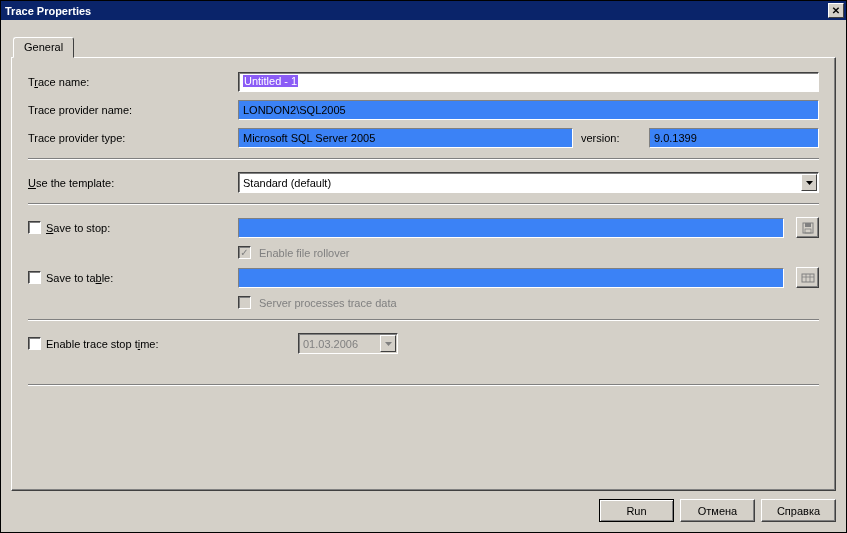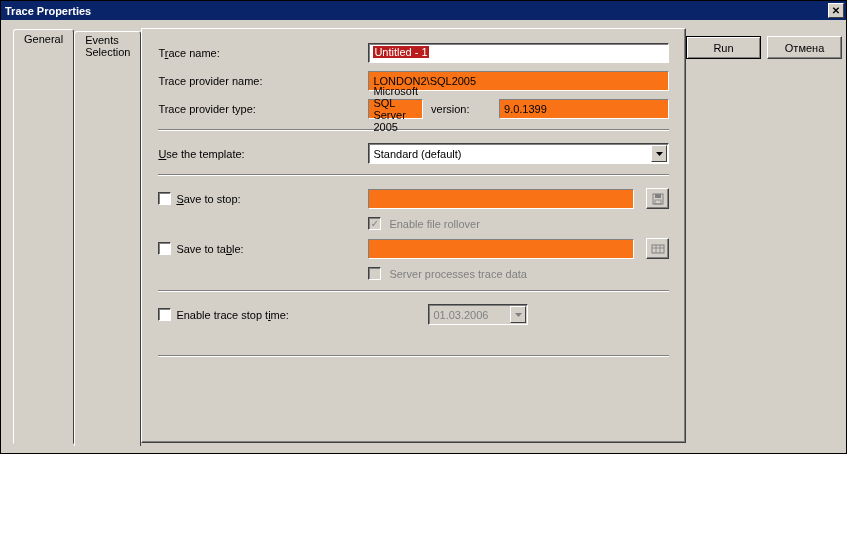--- a/index.html
+++ b/index.html
@@ -3,21 +3,21 @@
 <meta charset="utf-8">
 <style>
   * { box-sizing: border-box; }
   html, body {
     margin: 0; padding: 0;
     font-family: Tahoma, Arial, sans-serif;
     font-size: 11px;
     background: #fff;
   }
   .window {
-    width: 847px; height: 454px;
+    width: 847px; height: 533px;
     background: #d4d0c8;
     border: 1px solid #000;
     display: flex; flex-direction: column;
   }
   .titlebar {
     height: 19px;
     background: #0a246a;
     color: #fff;
     display: flex; align-items: center;
     padding: 0 2px 0 4px;
@@ -29,22 +29,22 @@
     width: 16px; height: 15px;
     background: #d4d0c8;
     border: 1px solid #fff;
     border-right-color: #404040; border-bottom-color: #404040;
     display: flex; align-items: center; justify-content: center;
     font-family: Arial; font-size: 10px; font-weight: bold; color: #000;
     line-height: 1;
   }
   .client {
     flex: 1;
-    padding: 8px 10px 10px 10px;
-    display: flex; flex-direction: row;
+    padding: 16px 10px 10px 10px;
+    display: flex; flex-direction: column;
     position: relative;
   }
   .tabstrip {
     display: flex;
     position: relative;
     z-index: 2;
     margin-left: 2px;
   }
   .tab {
     padding: 3px 10px 3px 10px;
@@ -98,31 +98,31 @@
     border: 1px solid #808080;
     border-top-color: #404040; border-left-color: #404040;
     border-right-color: #fff; border-bottom-color: #fff;
     box-shadow: inset 1px 1px 0 #808080;
     padding: 2px 4px;
     font: inherit;
     outline: none;
   }
   .txt-ro {
     height: 20px;
-    background: #f97316;
+    background: #3b82f6;
     border: 1px solid #808080;
     border-top-color: #808080; border-left-color: #808080;
     border-right-color: #fff; border-bottom-color: #fff;
     padding: 2px 4px;
     font: inherit;
     color: #000;
     display: flex; align-items: center;
   }
   .txt-sel {
-    background: #b91c1c; color: #fff;
+    background: #8b5cf6; color: #fff;
     padding: 0 1px;
   }
   .sep {
     height: 2px;
     border-top: 1px solid #808080;
     border-bottom: 1px solid #fff;
     margin: 10px 0 12px 0;
   }
   .combo {
     flex: 1;
@@ -235,23 +235,20 @@
     <div class="close-btn">
       <span>✕</span>
     </div>
   </div>
 
   <div class="client">
 
     <div class="tabstrip">
       <div class="tab active">
         <span>General</span>
-      </div>
-      <div class="tab">
-        <span>Events Selection</span>
       </div>
     </div>
 
     <div class="panel">
 
       <div class="row">
         <div class="lbl">
           <span><span>T</span><span class="u">r</span><span>ace name:</span></span>
         </div>
         <div class="inrow">

